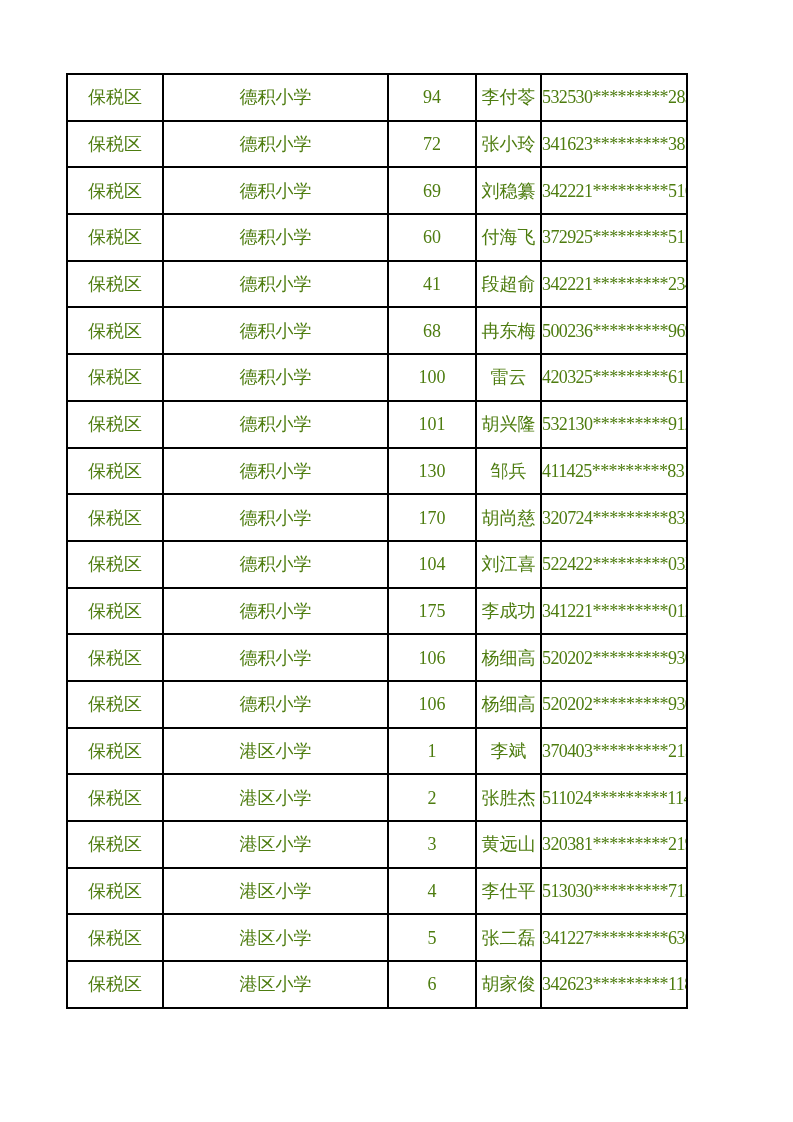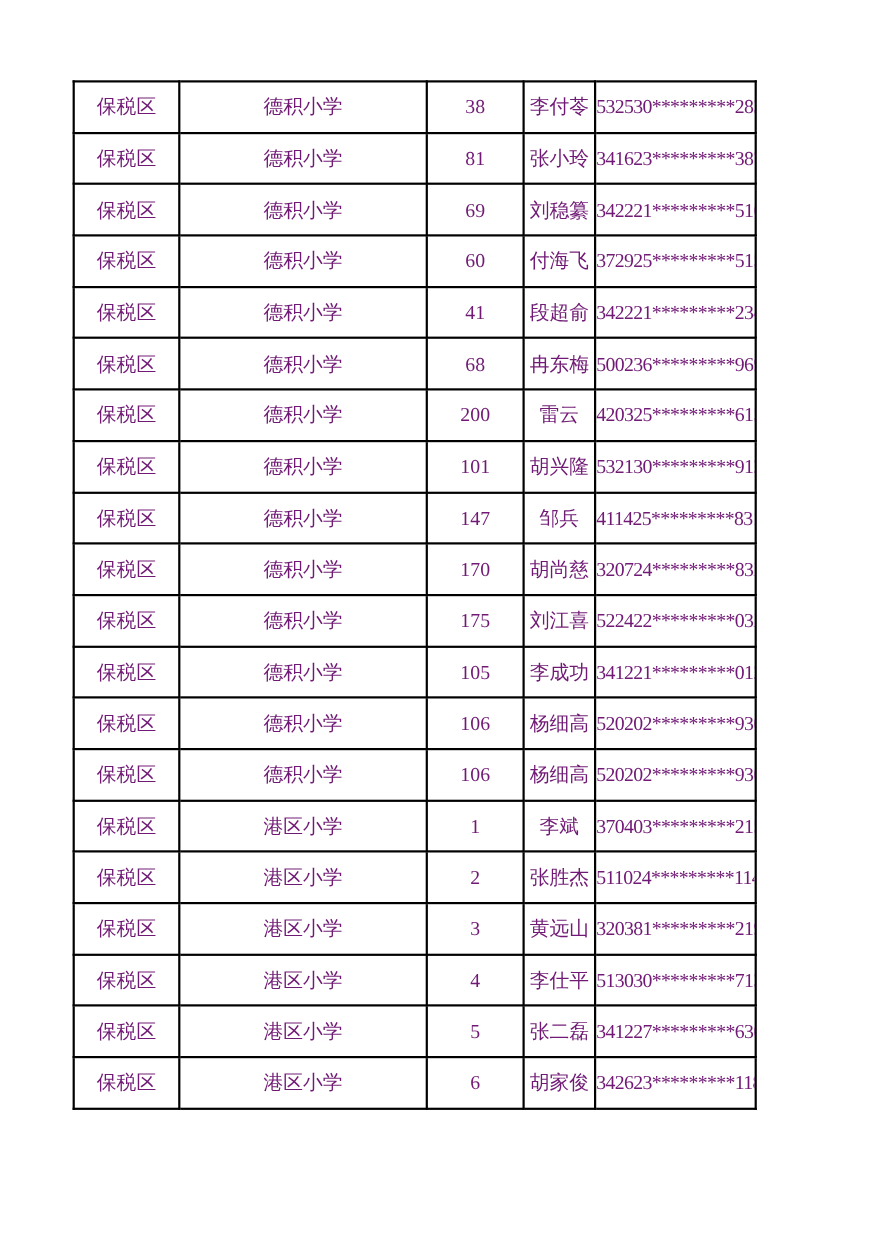--- a/index.html
+++ b/index.html
@@ -7,21 +7,21 @@
     padding: 0;
     background: #ffffff;
   }
   .sheet {
     position: relative;
     width: 776px;
     height: 1122px;
     background: #ffffff;
     overflow: hidden;
     font-family: "Liberation Serif", "DejaVu Serif", serif;
-    color: #701a75;
+    color: #4d7c0f;
   }
   table.roster {
     position: absolute;
     left: 66px;
     top: 73px;
     width: 620px;
     border-collapse: collapse;
     table-layout: fixed;
   }
   table.roster tr {
@@ -56,28 +56,28 @@
       <col class="c-district">
       <col class="c-school">
       <col class="c-number">
       <col class="c-name">
       <col class="c-id">
     </colgroup>
     <tbody>
         <tr>
           <td class="cell-district">保税区</td>
           <td class="cell-school">德积小学</td>
-          <td class="cell-number">38</td>
+          <td class="cell-number">94</td>
           <td class="cell-name">李付苓</td>
           <td class="cell-id">532530*********283</td>
         </tr>
         <tr>
           <td class="cell-district">保税区</td>
           <td class="cell-school">德积小学</td>
-          <td class="cell-number">81</td>
+          <td class="cell-number">72</td>
           <td class="cell-name">张小玲</td>
           <td class="cell-id">341623*********387</td>
         </tr>
         <tr>
           <td class="cell-district">保税区</td>
           <td class="cell-school">德积小学</td>
           <td class="cell-number">69</td>
           <td class="cell-name">刘稳纂</td>
           <td class="cell-id">342221*********516</td>
         </tr>
@@ -98,56 +98,56 @@
         <tr>
           <td class="cell-district">保税区</td>
           <td class="cell-school">德积小学</td>
           <td class="cell-number">68</td>
           <td class="cell-name">冉东梅</td>
           <td class="cell-id">500236*********969</td>
         </tr>
         <tr>
           <td class="cell-district">保税区</td>
           <td class="cell-school">德积小学</td>
-          <td class="cell-number">200</td>
+          <td class="cell-number">100</td>
           <td class="cell-name">雷云</td>
           <td class="cell-id">420325*********615</td>
         </tr>
         <tr>
           <td class="cell-district">保税区</td>
           <td class="cell-school">德积小学</td>
           <td class="cell-number">101</td>
           <td class="cell-name">胡兴隆</td>
           <td class="cell-id">532130*********912</td>
         </tr>
         <tr>
           <td class="cell-district">保税区</td>
           <td class="cell-school">德积小学</td>
-          <td class="cell-number">147</td>
+          <td class="cell-number">130</td>
           <td class="cell-name">邹兵</td>
           <td class="cell-id">411425*********831</td>
         </tr>
         <tr>
           <td class="cell-district">保税区</td>
           <td class="cell-school">德积小学</td>
           <td class="cell-number">170</td>
           <td class="cell-name">胡尚慈</td>
           <td class="cell-id">320724*********83X</td>
         </tr>
         <tr>
           <td class="cell-district">保税区</td>
           <td class="cell-school">德积小学</td>
-          <td class="cell-number">175</td>
+          <td class="cell-number">104</td>
           <td class="cell-name">刘江喜</td>
           <td class="cell-id">522422*********03X</td>
         </tr>
         <tr>
           <td class="cell-district">保税区</td>
           <td class="cell-school">德积小学</td>
-          <td class="cell-number">105</td>
+          <td class="cell-number">175</td>
           <td class="cell-name">李成功</td>
           <td class="cell-id">341221*********012</td>
         </tr>
         <tr>
           <td class="cell-district">保税区</td>
           <td class="cell-school">德积小学</td>
           <td class="cell-number">106</td>
           <td class="cell-name">杨细高</td>
           <td class="cell-id">520202*********930</td>
         </tr>

